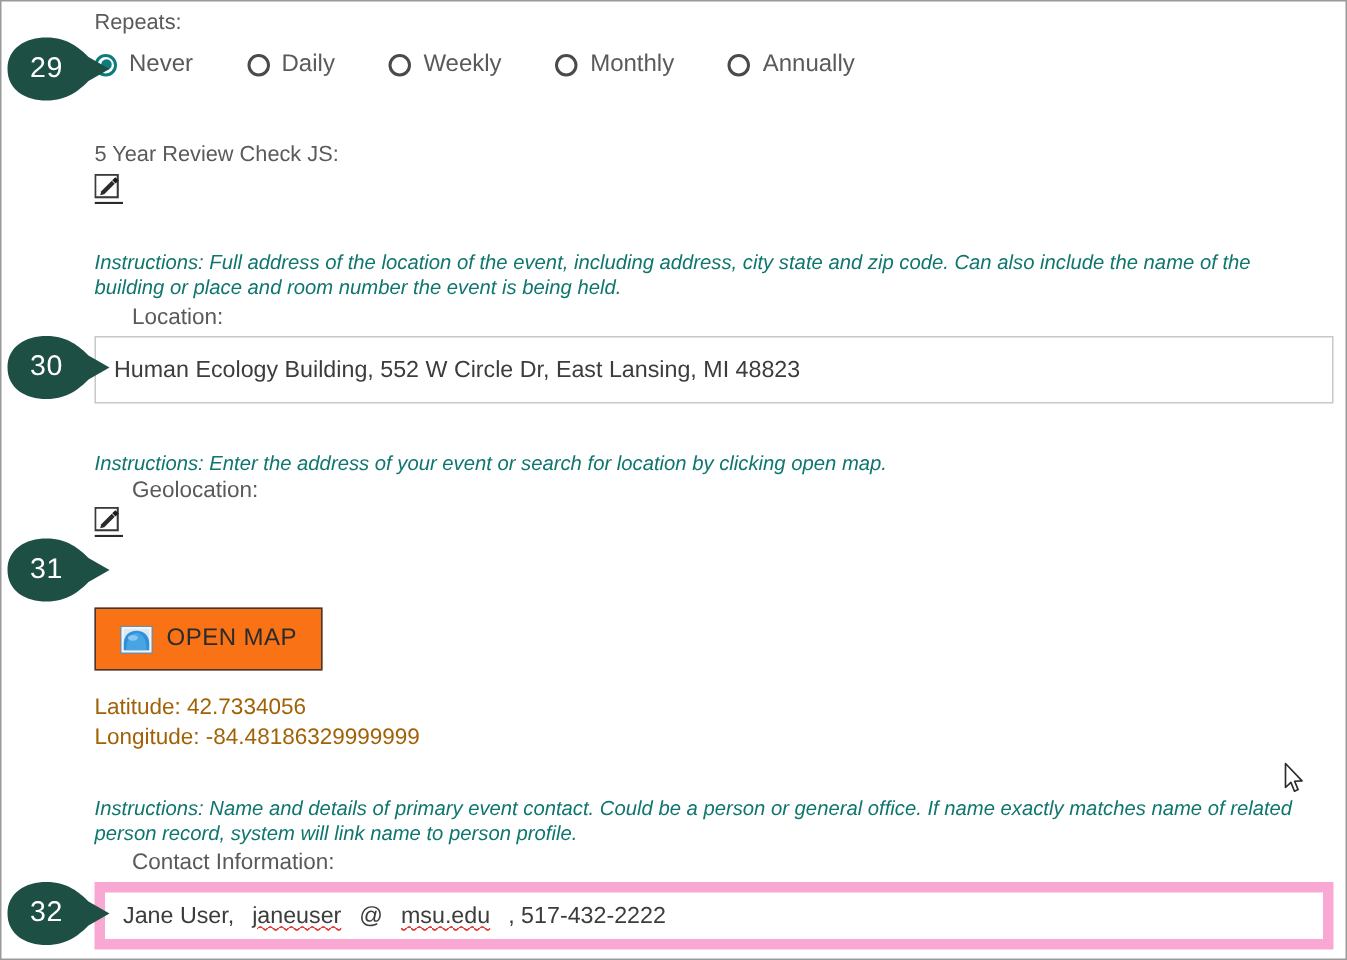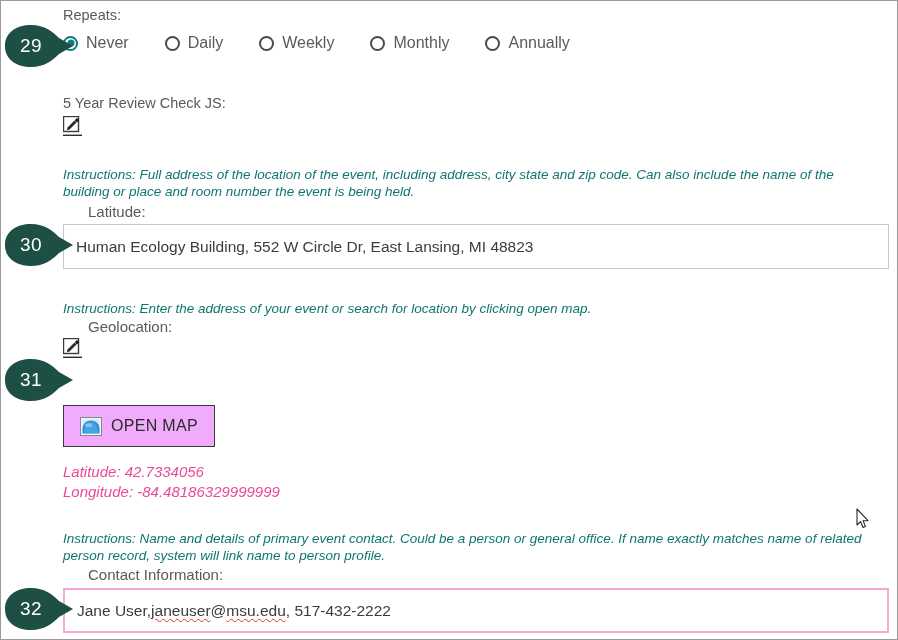--- a/index.html
+++ b/index.html
@@ -112,58 +112,57 @@
     background: #ffffff;
     border: 1px solid #c8c8c8;
     display: flex;
     align-items: center;
     padding: 0 12px;
     font-size: 15.5px;
     color: #3c3c3c;
     white-space: nowrap;
     overflow: hidden;
   }
-  .text-input.focused { border: 2px solid #f9a8d4; }
+  .text-input.focused { border: 7px solid #f9a8d4; gap: 12px; }
   .text-input .placeholder { color: #8d8d8d; }
   .spell {
     text-decoration: underline;
     text-decoration-color: #e03030;
     text-decoration-style: wavy;
     text-decoration-thickness: 1px;
     text-underline-offset: 2px;
   }
 
   
   .map-btn {
     position: absolute;
     left: 62px; top: 404px;
     width: 152px; height: 42px;
-    background: #f0abfc;
+    background: #f97316;
     border: 1px solid #3a3a3a;
     display: flex;
     align-items: center;
     justify-content: center;
     gap: 9px;
     cursor: pointer;
   }
   .map-btn-label {
     font-size: 16px;
     color: #2b2b2b;
     letter-spacing: 0.3px;
   }
   .map-icon { width: 22px; height: 19px; display: block; }
 
   
   .coords {
     position: absolute;
     left: 62px; top: 461px;
-    color: #ec4899;
+    color: #a16207;
     font-size: 15px;
     line-height: 20px;
-    font-style: italic;
   }
 
   
   .cursor {
     position: absolute;
     left: 855px; top: 507px;
     width: 14px; height: 22px;
     z-index: 30;
     pointer-events: none;
   }
@@ -211,21 +210,21 @@
     <svg width="19" height="21" viewBox="0 0 19 21">
       <rect x="0.5" y="0.5" width="15" height="15" fill="#ffffff" stroke="#3a3a3a" stroke-width="1.4"></rect>
       <path d="M4.5,11.5 L11.5,4.5 L13.5,6.5 L6.5,13.5 L3.8,14.2 Z" fill="#2b2b2b"></path>
       <path d="M11.8,4.2 L13.9,2.1 L16.1,4.3 L14,6.4 Z" fill="#1a1a1a"></path>
       <rect x="0" y="18.6" width="19" height="1.4" fill="#2b2b2b"></rect>
     </svg>
   </div>
 
   <div class="instructions" style="position:absolute; left:62px; top:165px; width:800px;">Instructions: Full address of the location of the event, including address, city state and zip code. Can also include the name of the building or place and room number the event is being held.</div>
 
-  <div class="field-label" style="position:absolute; left:62px; top:201px;">Latitude:</div>
+  <div class="field-label" style="position:absolute; left:62px; top:201px;">Location:</div>
 
   <div class="badge" style="left:2px; top:222px;text-align:right;">
     <svg viewBox="0 0 72 44">
       <path d="M2,22 C2,8 14,1 28,1 C42,1 50,8 56,14 L70,22 L56,30 C50,36 42,43 28,43 C14,43 2,36 2,22 Z" fill="#1d4f45"></path>
     </svg>
     <div class="num">30</div>
   </div>
 
   <div class="text-input" style="left:62px; top:223px; width:826px; height:45px;">
     <span>Human Ecology Building, 552 W Circle Dr, East Lansing, MI 48823</span>

